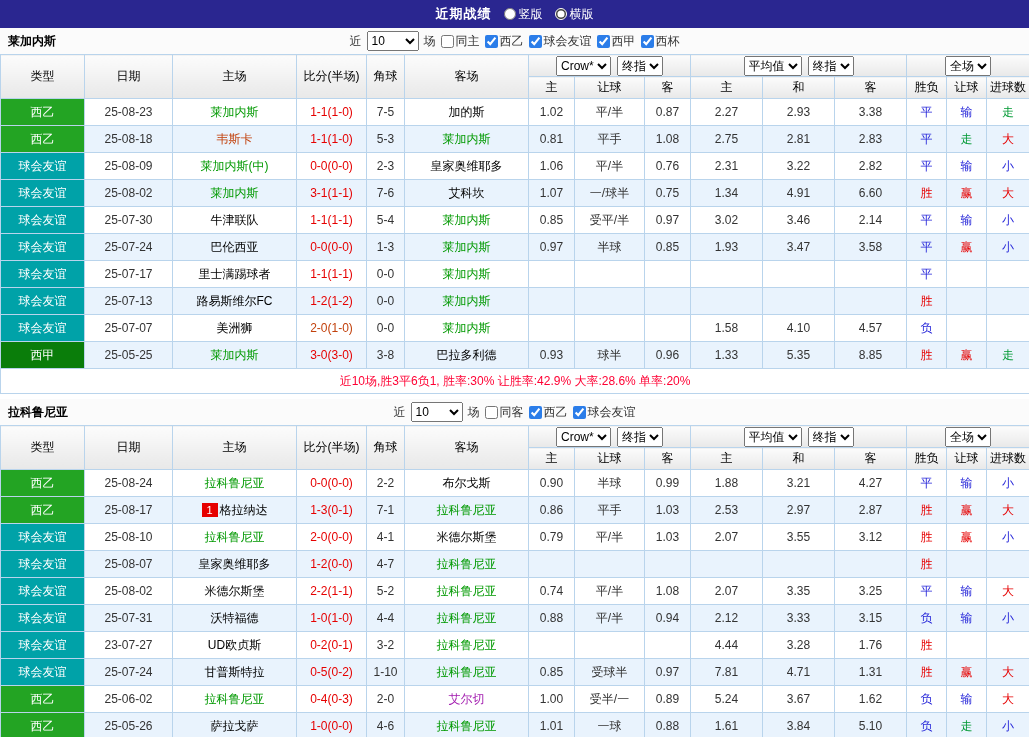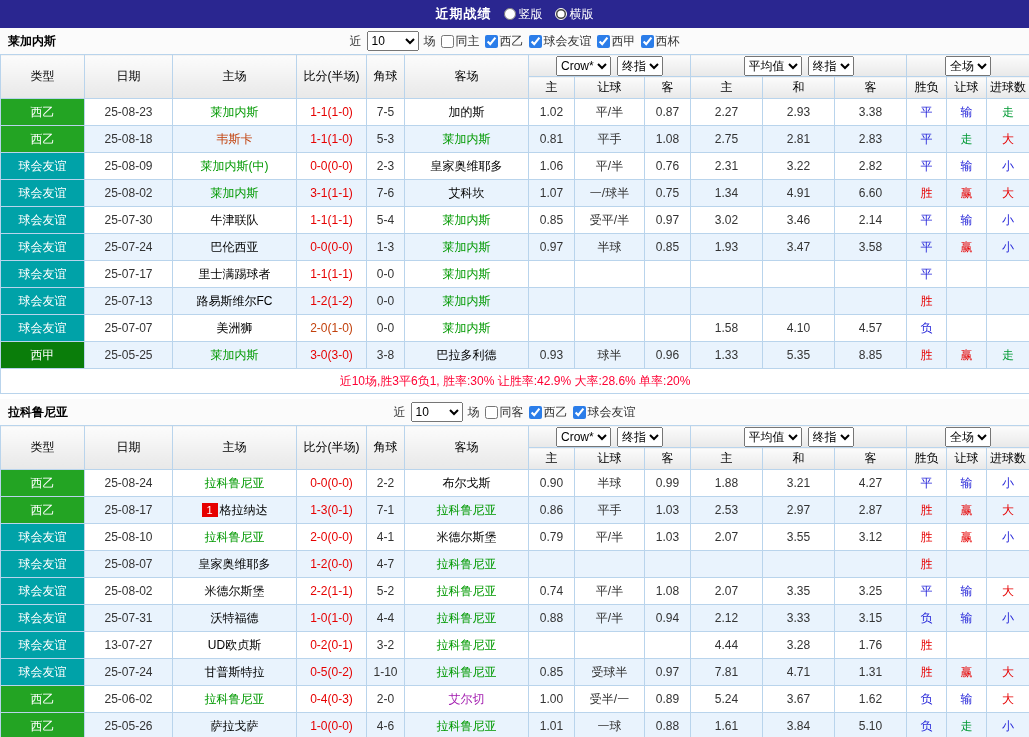--- a/index.html
+++ b/index.html
@@ -455,21 +455,21 @@
               <td class="num-cell">0.94</td>
               <td class="num-cell">2.12</td>
               <td class="num-cell">3.33</td>
               <td class="num-cell">3.15</td>
               <td style="color: rgb(38, 38, 217);">负</td>
               <td style="color: rgb(38, 38, 217);">输</td>
               <td style="color: rgb(38, 38, 217);">小</td>
             </tr>
             <tr>
               <td class="type-cell" style="background: rgb(0, 162, 168);">球会友谊</td>
-              <td class="date-cell">13-07-27</td>
+              <td class="date-cell">23-07-27</td>
               <td class="team-cell"><span class="team" style="color: rgb(0, 0, 0);">UD欧贞斯</span></td>
               <td class="score-cell" style="color: rgb(230, 0, 0);">0-2(0-1)</td>
               <td>3-2</td>
               <td class="team-cell"><span class="team" style="color: rgb(0, 153, 0);">拉科鲁尼亚</span></td>
               <td class="num-cell"></td>
               <td class="num-cell"></td>
               <td class="num-cell"></td>
               <td class="num-cell">4.44</td>
               <td class="num-cell">3.28</td>
               <td class="num-cell">1.76</td>

